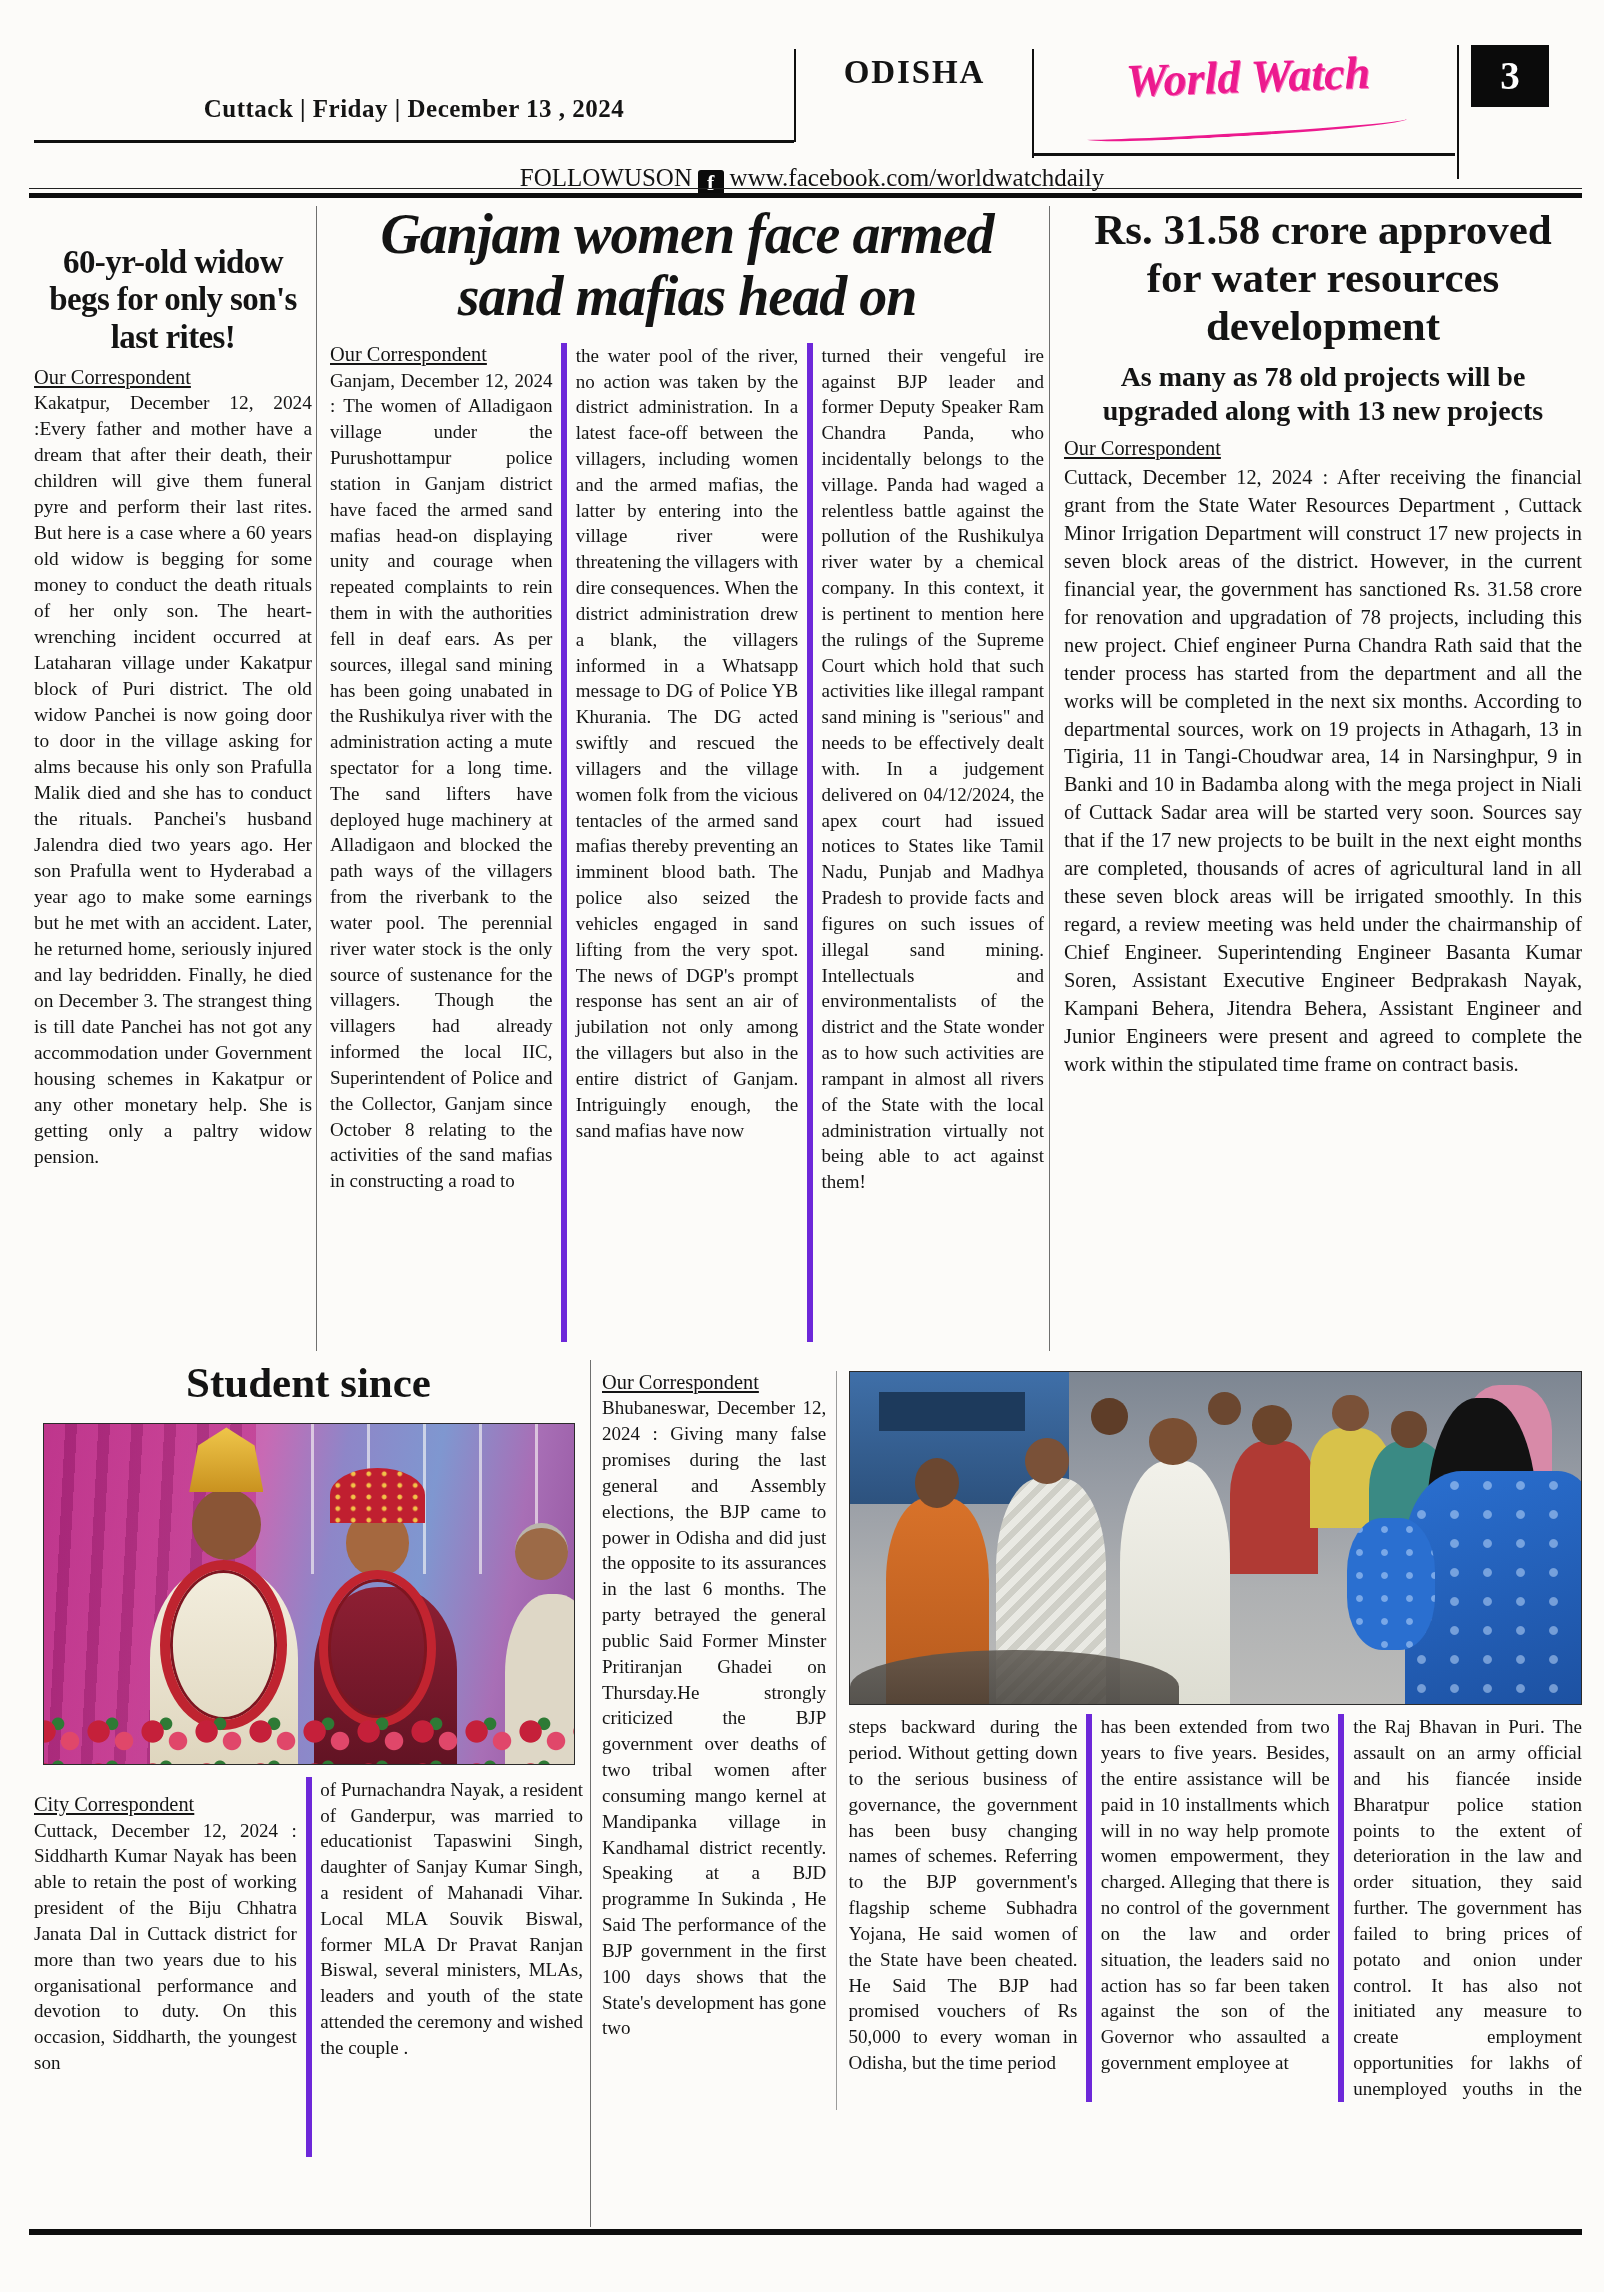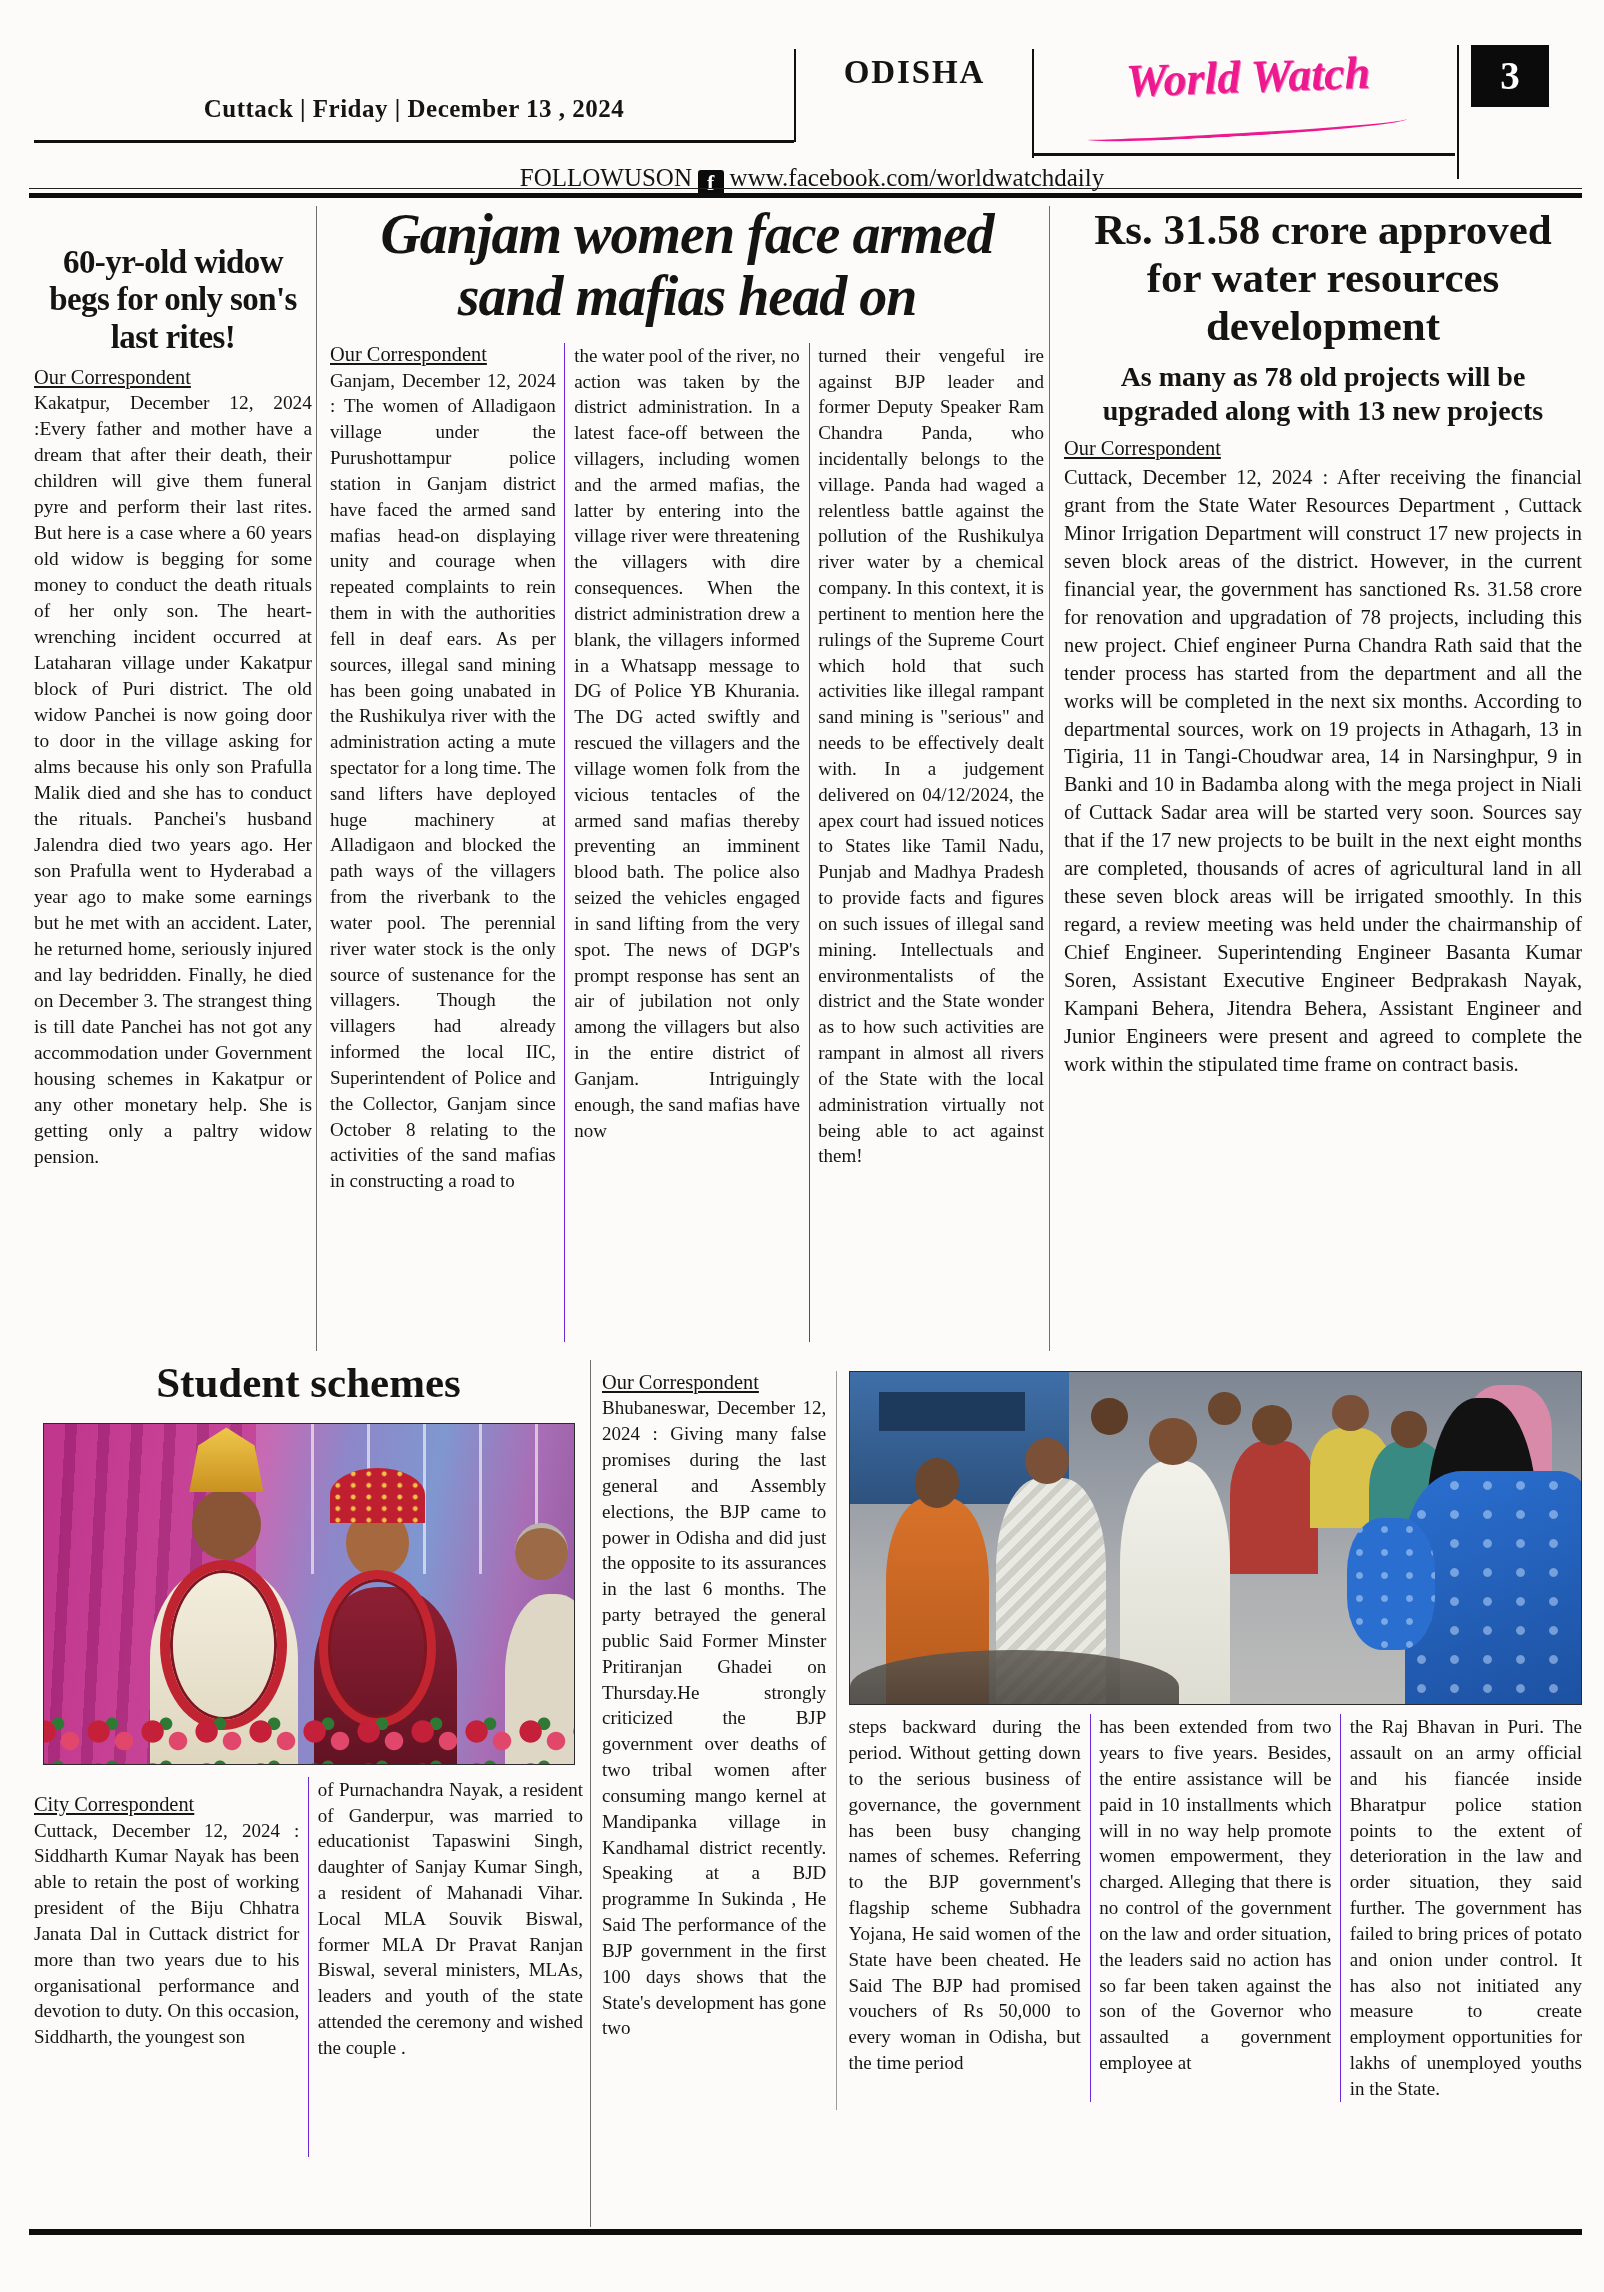--- a/index.html
+++ b/index.html
@@ -36,21 +36,21 @@
 
   
   .hl { font-weight:bold; text-align:center; }
   .hl span { display:block; }
   .byline { font-size:20.4px; text-decoration:underline; margin:9.7px 0 1.9px 0; }
   .bodytext { font-size:19px; line-height:1.36; text-align:justify; }
   .cols { display:flex; }
   .col { flex:1; overflow:hidden; padding:0 8.7px; }
   .col:first-child { padding-left:0; }
   .col:last-child { padding-right:0; }
-  .col + .col { border-left:1px solid #6d28d9; }
+  .col + .col { border-left:6px solid #6d28d9; }
 
   .secrule { position:absolute; width:1px; background:#6f6f6f; }
   .r1 { left:316px; top:206px; height:1145px; }
   .r2 { left:1049px; top:206px; height:1145px; }
   .r3 { left:590px; top:1360px; height:867px; }
 
   
   .art-widow { position:absolute; left:34px; top:208px; width:278px;margin-top:36px; }
   .art-widow .hl { font-size:33px; line-height:1.13; letter-spacing:-0.6px; }
   .art-widow .bodytext { font-size:19.4px; line-height:1.34; }
@@ -198,21 +198,21 @@
     <div class="subhead">
       <span>As many as 78 old projects will be</span>
       <span>upgraded along with 13 new projects</span>
     </div>
     <div class="byline">Our Correspondent</div>
     <div class="bodytext">Cuttack, December 12, 2024 :  After receiving the financial grant from the State Water Resources Department , Cuttack Minor Irrigation   Department will construct 17 new projects in seven block areas of the district. However, in the current financial year, the government has sanctioned Rs. 31.58 crore for renovation and upgradation of 78 projects, including this new project. Chief engineer Purna Chandra Rath said that the tender process has started from the department and all the works will be completed in the next six months. According to departmental sources, work on 19 projects in Athagarh, 13 in Tigiria, 11 in Tangi-Choudwar area, 14 in Narsinghpur, 9 in Banki and 10 in Badamba along with the mega project in Niali of Cuttack Sadar area will be started  very soon. Sources say that  if the 17 new projects to be built in the next eight months are completed, thousands of acres of agricultural land in all these seven block areas will be irrigated smoothly. In this regard, a review meeting was held under the chairmanship of Chief Engineer. Superintending Engineer Basanta Kumar Soren, Assistant Executive Engineer Bedprakash Nayak, Kampani  Behera, Jitendra Behera, Assistant Engineer and Junior Engineers were present and agreed to complete the work within the stipulated time frame on contract basis.</div>
   </div>
 
   <div class="art-wedding">
     <div class="hl">
-      <span>Student schemes</span>
+      <span>Student since</span>
     </div>
     <div class="photo wphoto">
       <div class="wp-layer wp-bg"></div>
       <div class="wp-layer wp-curtain"></div>
       <div class="wp-layer wp-strings"></div>
       <div class="wp-layer wp-groom-body"></div>
       <div class="wp-layer wp-groom-head"></div>
       <div class="wp-layer wp-groom-crown"></div>
       <div class="wp-layer wp-garland1"></div>
       <div class="wp-layer wp-bride-body"></div>

